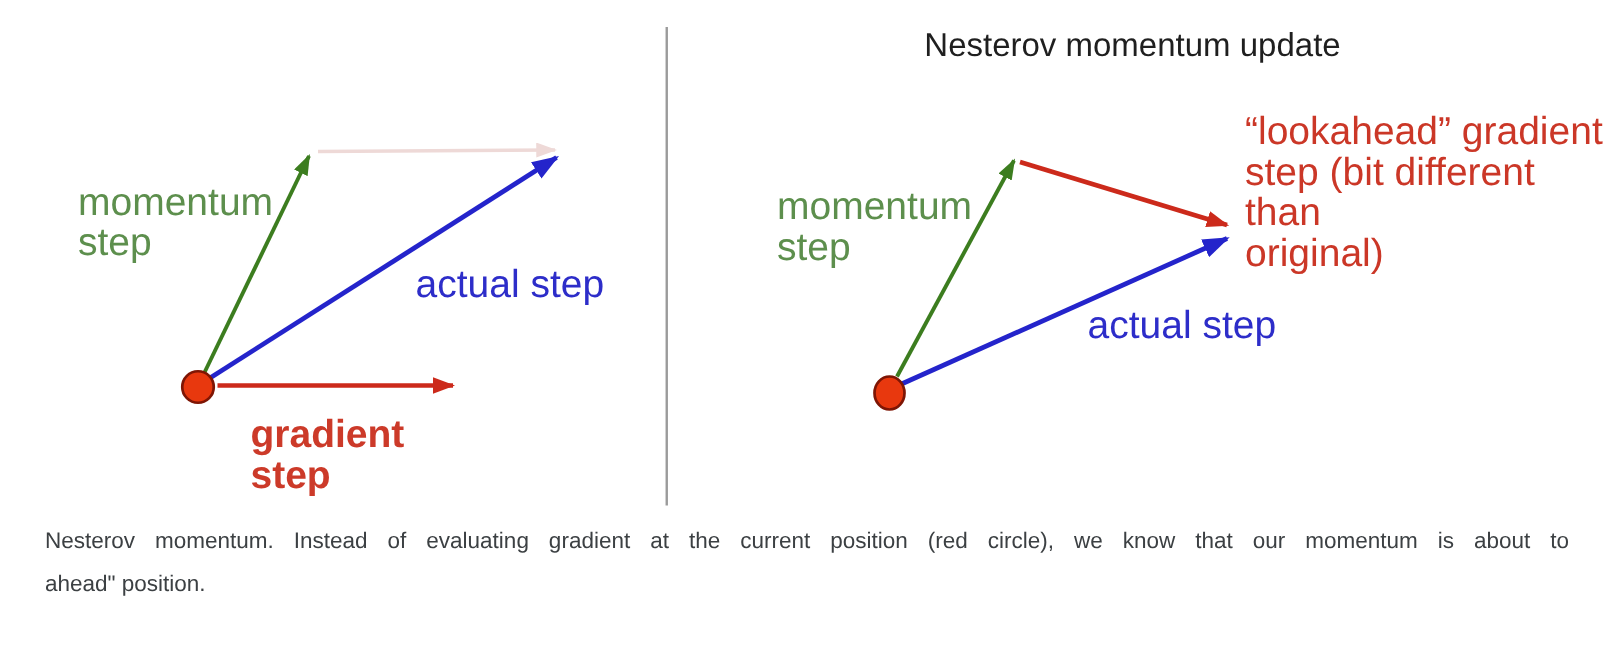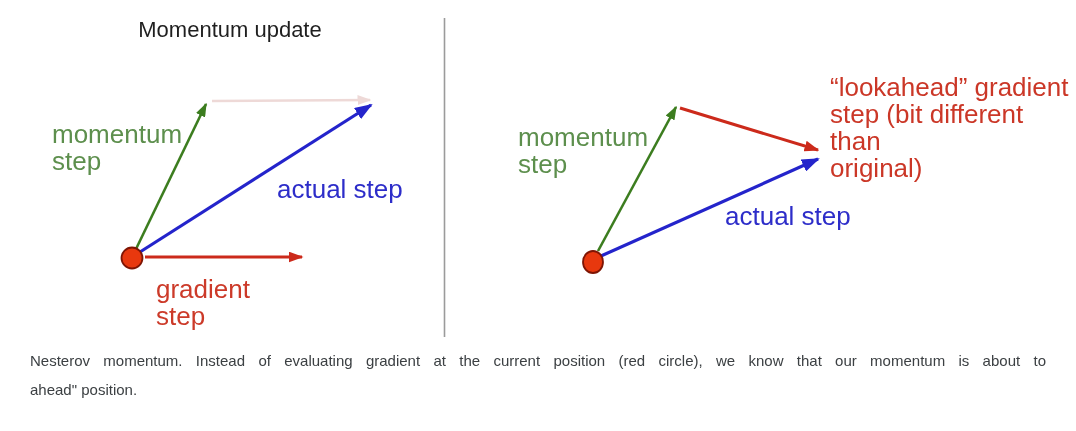--- a/index.html
+++ b/index.html
@@ -25,21 +25,21 @@
   .title-right { left: 560px; top: 16px; width: 390px; }
 
   .vec-label {
     position: absolute;
     font-size: 26px;
     line-height: 27px;
     white-space: pre-line;
   }
   .lab-mom-l  { left: 52px;  top: 121px; color: var(--c-momentum_label); }
   .lab-act-l  { left: 277px; top: 176px; color: var(--c-actual_label); }
-  .lab-grad-l { left: 156px; top: 276px; color: var(--c-gradient_label); }
+  .lab-grad-l { left: 167px; top: 276px; color: var(--c-gradient_label); font-weight: bold; }
   .lab-mom-r  { left: 518px; top: 124px; color: var(--c-momentum_label); }
   .lab-act-r  { left: 725px; top: 203px; color: var(--c-actual_label); }
   .lab-look   { left: 830px; top: 74px;  color: var(--c-lookahead_label); }
 
   .caption {
     position: absolute;
     left: 30px;
     top: 347px;
     width: 1016px;
     font-size: 15px;
@@ -92,21 +92,21 @@
     </g>
 
     <g>
       <line class="ln green" x1="598" y1="251" x2="676" y2="107"></line>
       <line class="ln red" x1="680" y1="108" x2="818" y2="150"></line>
       <line class="ln blue" x1="601" y1="256" x2="818" y2="159"></line>
       <ellipse class="dot" cx="593" cy="262" rx="10" ry="11"></ellipse>
     </g>
   </svg>
 
-  <div class="panel-title title-left">Momentum update</div>
+  <div class="panel-title title-right">Nesterov momentum update</div>
 
   <div class="vec-label lab-mom-l">momentum
 step</div>
   <div class="vec-label lab-act-l">actual step</div>
   <div class="vec-label lab-grad-l">gradient
 step</div>
 
   <div class="vec-label lab-mom-r">momentum
 step</div>
   <div class="vec-label lab-act-r">actual step</div>

